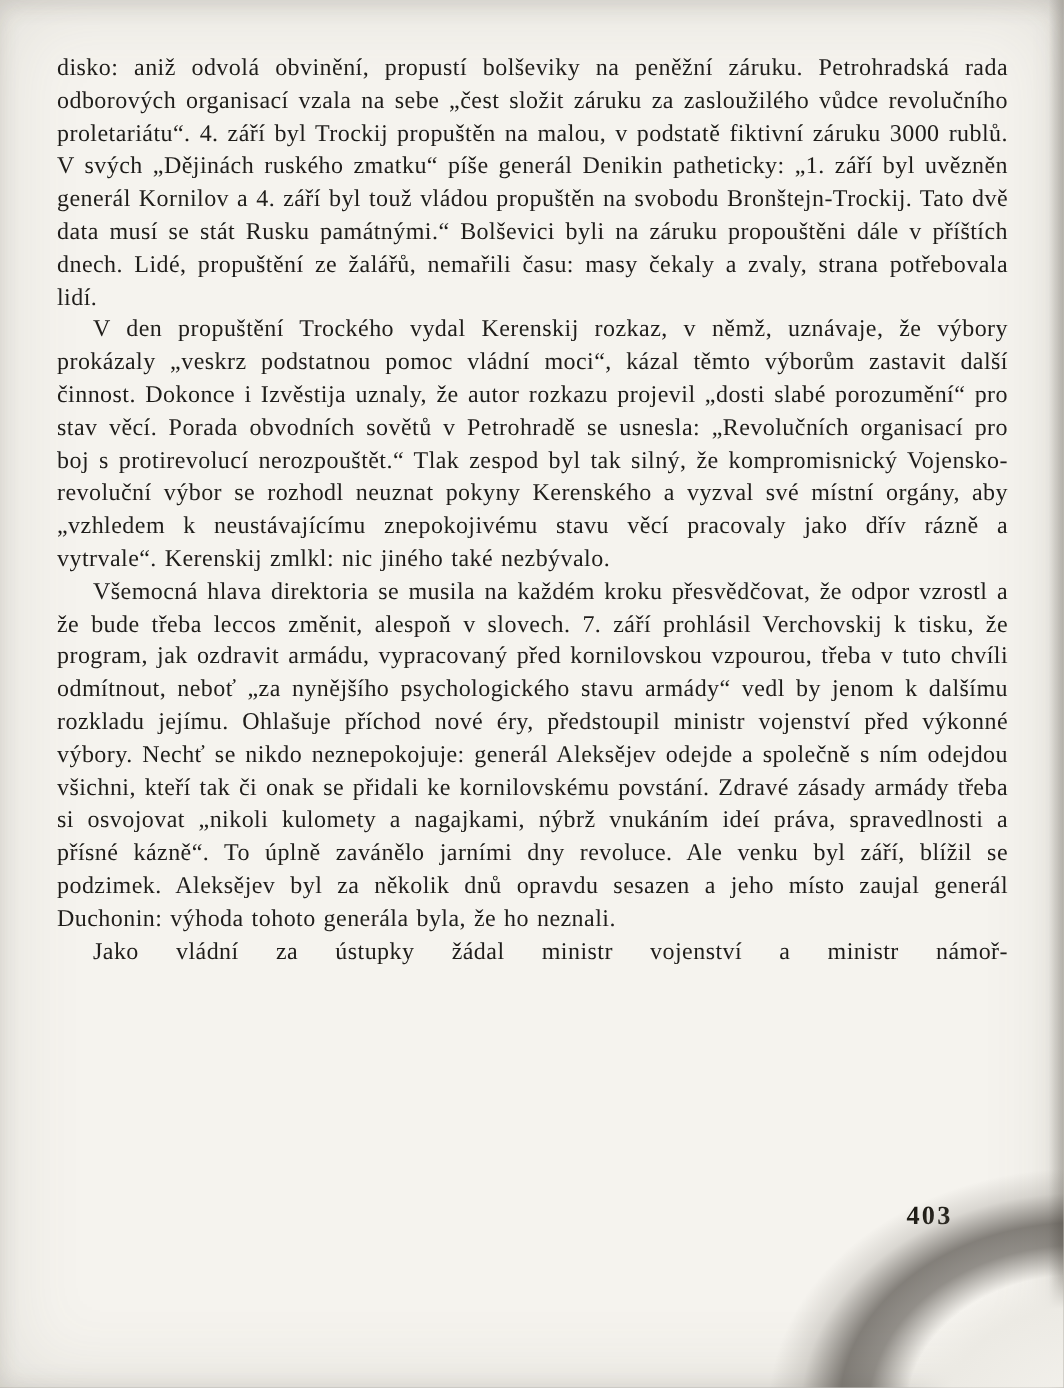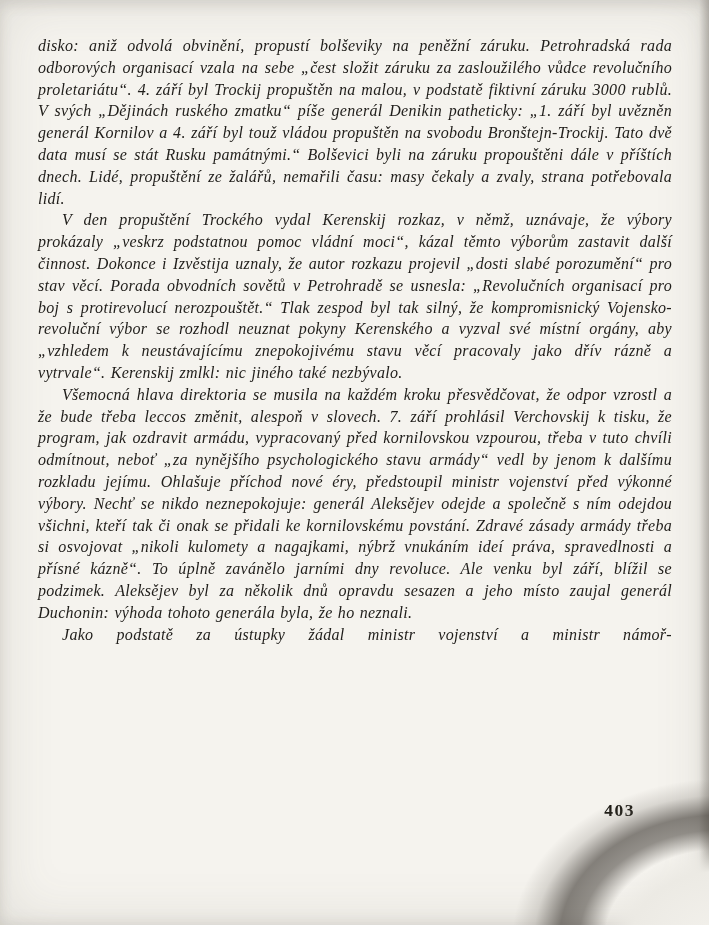--- a/index.html
+++ b/index.html
@@ -28,21 +28,20 @@
     position: absolute;
     left: 38px;
     top: 35px;
     width: 634px;
     color: #1f1d1a;
     font-size: 16px;
     line-height: 21.8px;
     text-align: justify;
     letter-spacing: 0.3px;
     word-spacing: 1px;
-    font-style: italic;
   }
   .text-block p {
     margin: 0;
     padding: 0;
   }
   .text-block p.indent {
     text-indent: 24px;
   }
   .text-block p.justify-last {
     text-align-last: justify;
@@ -86,20 +85,20 @@
   }
 </style>
 </head>
 <body>
 
 <div class="page">
   <div class="text-block">
     <p>disko: aniž odvolá obvinění, propustí bolševiky na peněžní záruku. Petrohradská rada odborových organisací vzala na sebe „čest složit záruku za zasloužilého vůdce revolučního proletariátu“. 4. září byl Trockij propuštěn na malou, v podstatě fiktivní záruku 3000 rublů. V svých „Dějinách ruského zmatku“ píše generál Denikin patheticky: „1. září byl uvězněn generál Kornilov a 4. září byl touž vládou propuštěn na svobodu Bronštejn-Trockij. Tato dvě data musí se stát Rusku památnými.“ Bolševici byli na záruku propouštěni dále v příštích dnech. Lidé, propuštění ze žalářů, nemařili času: masy čekaly a zvaly, strana potřebovala lidí.</p>
     <p class="indent">V den propuštění Trockého vydal Kerenskij rozkaz, v němž, uznávaje, že výbory prokázaly „veskrz podstatnou pomoc vládní moci“, kázal těmto výborům zastavit další činnost. Dokonce i Izvěstija uznaly, že autor rozkazu projevil „dosti slabé porozumění“ pro stav věcí. Porada obvodních sovětů v Petrohradě se usnesla: „Revolučních organisací pro boj s protirevolucí nerozpouštět.“ Tlak zespod byl tak silný, že kompromisnický Vojensko-revoluční výbor se rozhodl neuznat pokyny Kerenského a vyzval své místní orgány, aby „vzhledem k neustávajícímu znepokojivému stavu věcí pracovaly jako dřív rázně a vytrvale“. Kerenskij zmlkl: nic jiného také nezbývalo.</p>
     <p class="indent">Všemocná hlava direktoria se musila na každém kroku přesvědčovat, že odpor vzrostl a že bude třeba leccos změnit, alespoň v slovech. 7. září prohlásil Verchovskij k tisku, že program, jak ozdravit armádu, vypracovaný před kornilovskou vzpourou, třeba v tuto chvíli odmítnout, neboť „za nynějšího psychologického stavu armády“ vedl by jenom k dalšímu rozkladu jejímu. Ohlašuje příchod nové éry, předstoupil ministr vojenství před výkonné výbory. Nechť se nikdo neznepokojuje: generál Aleksějev odejde a společně s ním odejdou všichni, kteří tak či onak se přidali ke kornilovskému povstání. Zdravé zásady armády třeba si osvojovat „nikoli kulomety a nagajkami, nýbrž vnukáním ideí práva, spravedlnosti a přísné kázně“. To úplně zavánělo jarními dny revoluce. Ale venku byl září, blížil se podzimek. Aleksějev byl za několik dnů opravdu sesazen a jeho místo zaujal generál Duchonin: výhoda tohoto generála byla, že ho neznali.</p>
-    <p class="indent justify-last">Jako podstatě za ústupky žádal ministr vojenství a ministr námoř-</p>
+    <p class="indent justify-last">Jako vládní za ústupky žádal ministr vojenství a ministr námoř-</p>
   </div>
 
   <div class="page-number">403</div>
 
   <div class="right-edge"></div>
   <div class="corner-shadow"></div>
 </div>
 
 </body></html>

